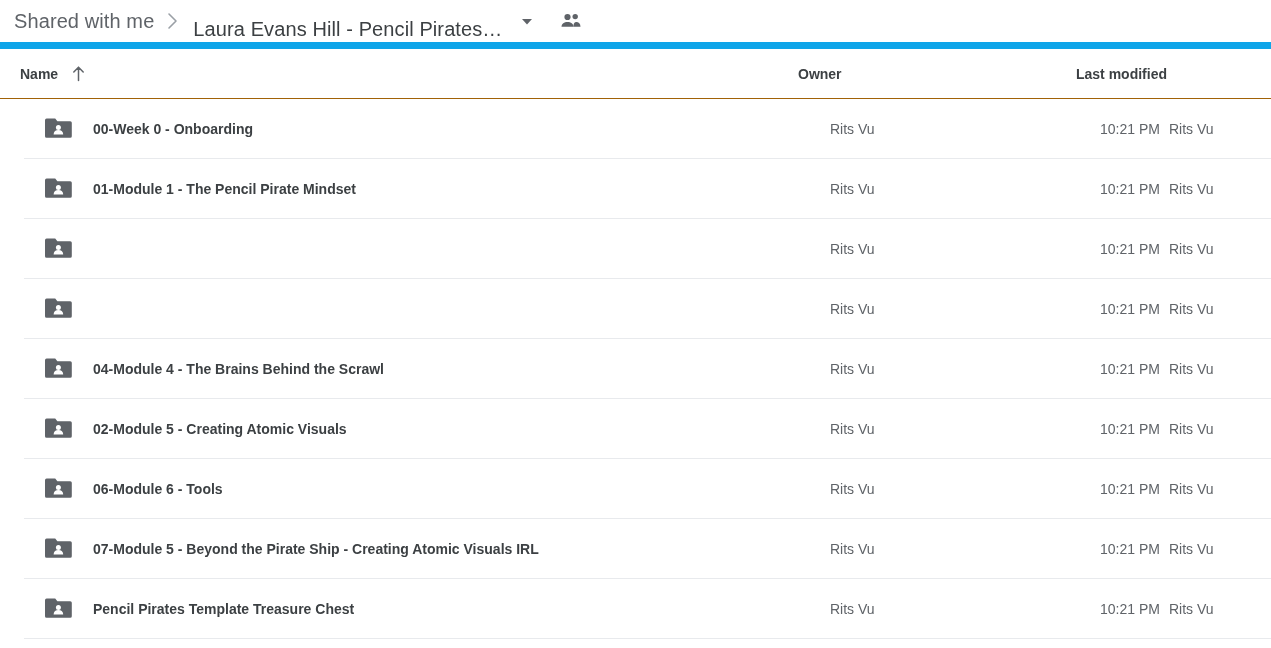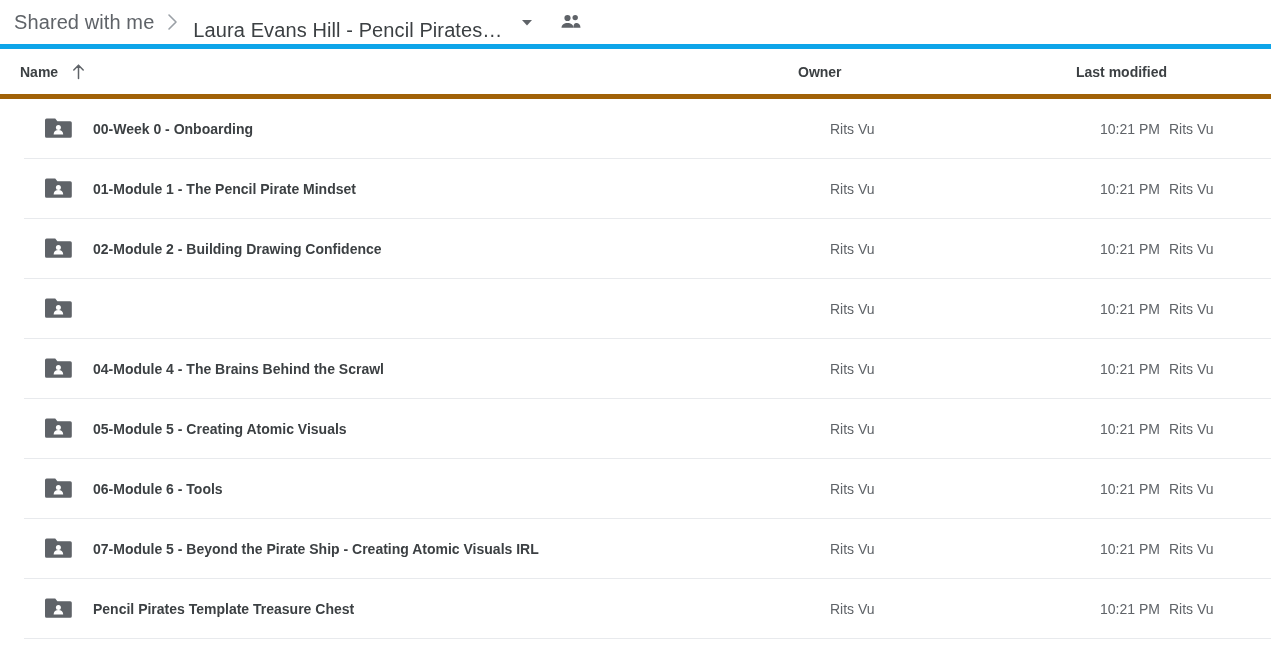--- a/index.html
+++ b/index.html
@@ -11,21 +11,21 @@
     font-family: "Liberation Sans", sans-serif;
     overflow: hidden;
   }
 
   
   .breadcrumb-bar {
     height: 49px;
     display: flex;
     align-items: center;
     padding-left: 14px;
-    border-bottom: 5px solid #0ea5e9;
+    border-bottom: 7px solid #0ea5e9;
     background: #ffffff;
   }
   .crumb-root {
     font-size: 20px;
     color: #5f6368;
     letter-spacing: 0.1px;
     white-space: nowrap;
   }
   .crumb-sep {
     margin: 0 14px 0 13px;
@@ -49,21 +49,21 @@
     margin-left: 26px;
     display: flex;
     align-items: center;
   }
 
   
   .col-head {
     height: 50px;
     display: flex;
     align-items: center;
-    border-bottom: 5px solid #a16207;
+    border-bottom: 1px solid #a16207;
     position: relative;
   }
   .col-head .h-name {
     position: absolute;
     left: 20px;
     display: flex;
     align-items: center;
     font-size: 14px;
     font-weight: bold;
     color: #3c4043;
@@ -221,21 +221,20 @@
     <div class="file-row">
     <span class="row-icon">
   <svg width="28" height="23" viewBox="0 0 28 23" aria-hidden="true">
     <path d="M0 3.2 A1.6 1.6 0 0 1 1.6 1.6 L10.2 1.6 L12.4 4.2 L25.2 4.2
              A1.6 1.6 0 0 1 26.8 5.8 L26.8 19.2 A1.6 1.6 0 0 1 25.2 20.8
              L1.6 20.8 A1.6 1.6 0 0 1 0 19.2 Z" fill="#5f6368"></path>
     <circle cx="13.4" cy="10.6" r="2.5" fill="#ffffff"></circle>
     <path d="M8.6 17.4 c0-2.9 2.2-4.3 4.8-4.3 s4.8 1.4 4.8 4.3 z" fill="#ffffff"></path>
   </svg>
       </span>
-    <span class="row-name">02-Module 2 - Building Drawing Confidence</span>
     <span class="row-owner">Rits Vu</span>
     <span class="row-modified">
       <span>10:21 PM</span>
       <span class="mod-by">Rits Vu</span>
     </span>
     </div>
     <div class="file-row">
     <span class="row-icon">
   <svg width="28" height="23" viewBox="0 0 28 23" aria-hidden="true">
     <path d="M0 3.2 A1.6 1.6 0 0 1 1.6 1.6 L10.2 1.6 L12.4 4.2 L25.2 4.2
@@ -271,21 +270,21 @@
     <div class="file-row">
     <span class="row-icon">
   <svg width="28" height="23" viewBox="0 0 28 23" aria-hidden="true">
     <path d="M0 3.2 A1.6 1.6 0 0 1 1.6 1.6 L10.2 1.6 L12.4 4.2 L25.2 4.2
              A1.6 1.6 0 0 1 26.8 5.8 L26.8 19.2 A1.6 1.6 0 0 1 25.2 20.8
              L1.6 20.8 A1.6 1.6 0 0 1 0 19.2 Z" fill="#5f6368"></path>
     <circle cx="13.4" cy="10.6" r="2.5" fill="#ffffff"></circle>
     <path d="M8.6 17.4 c0-2.9 2.2-4.3 4.8-4.3 s4.8 1.4 4.8 4.3 z" fill="#ffffff"></path>
   </svg>
       </span>
-    <span class="row-name">05-Module 5 - Creating Atomic Visuals</span>
+    <span class="row-name">02-Module 5 - Creating Atomic Visuals</span>
     <span class="row-owner">Rits Vu</span>
     <span class="row-modified">
       <span>10:21 PM</span>
       <span class="mod-by">Rits Vu</span>
     </span>
     </div>
     <div class="file-row">
     <span class="row-icon">
   <svg width="28" height="23" viewBox="0 0 28 23" aria-hidden="true">
     <path d="M0 3.2 A1.6 1.6 0 0 1 1.6 1.6 L10.2 1.6 L12.4 4.2 L25.2 4.2

